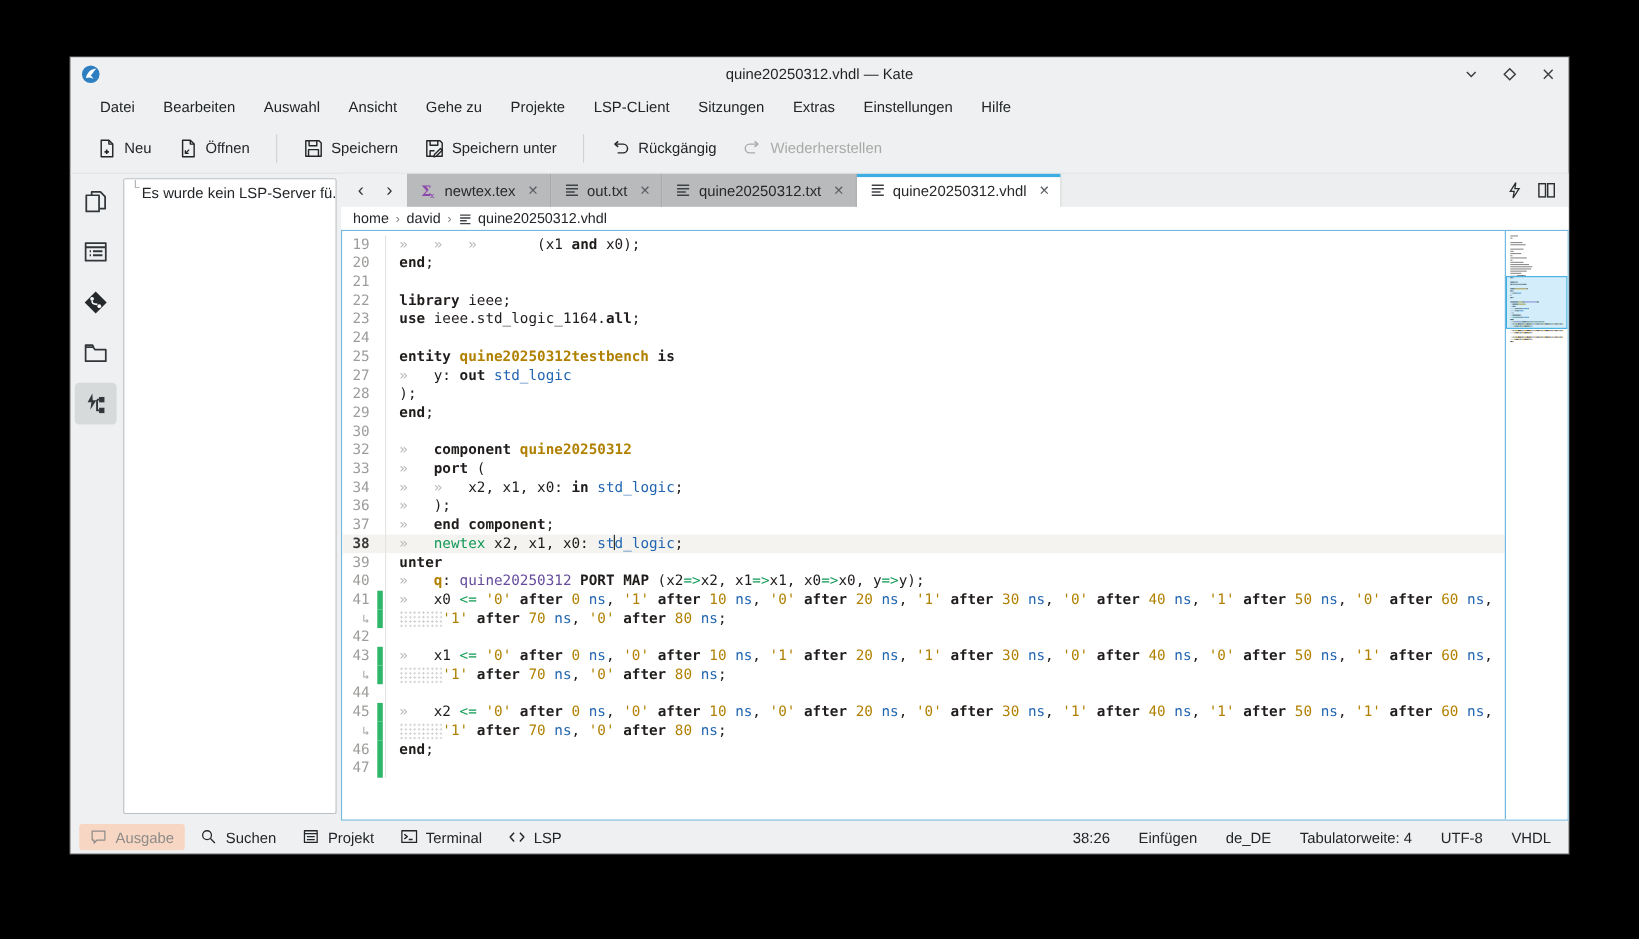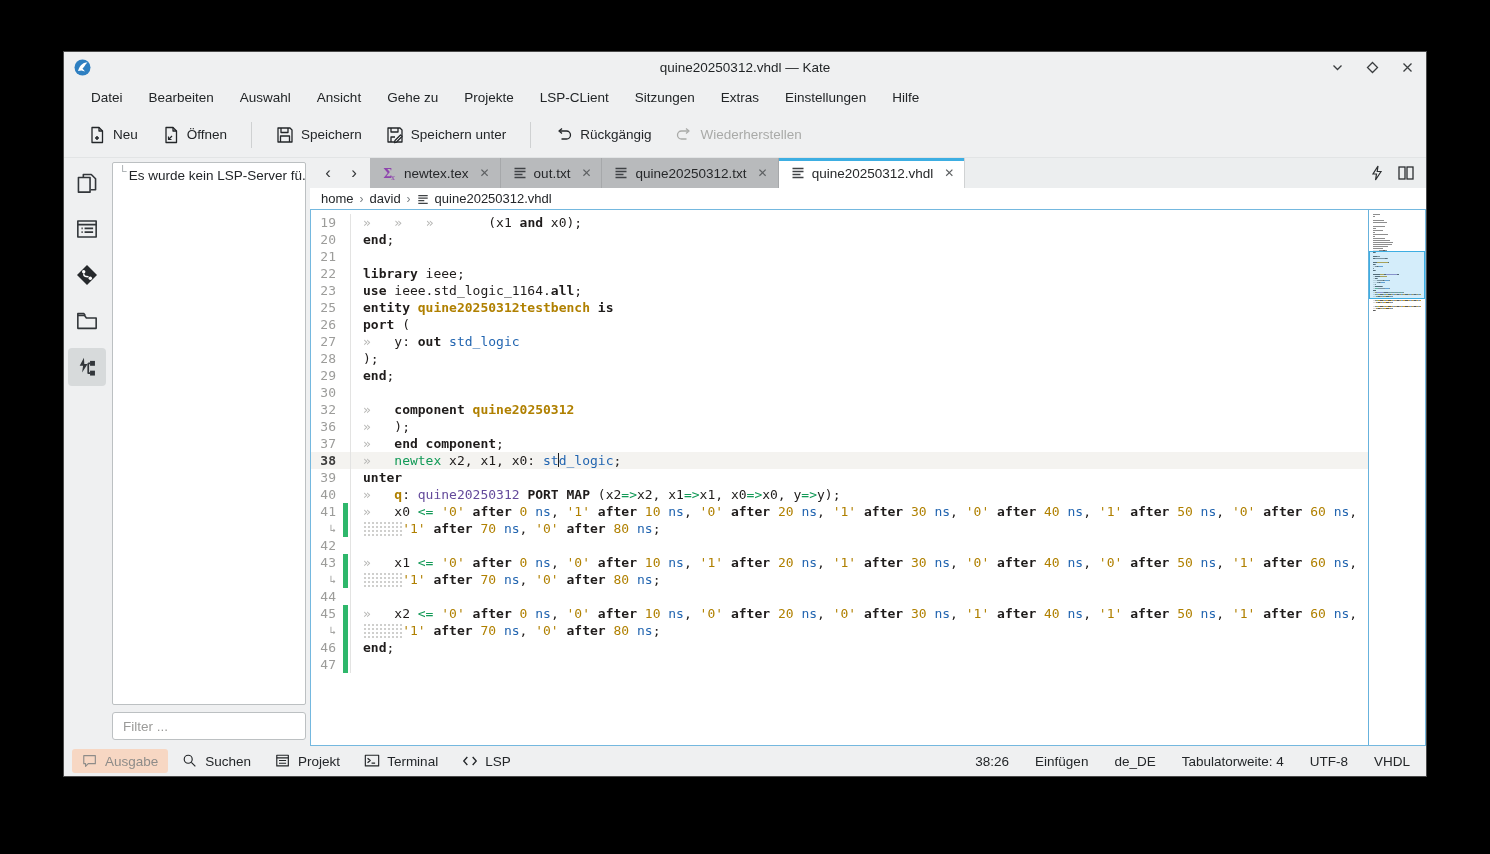--- a/index.html
+++ b/index.html
@@ -249,21 +249,20 @@
         </div>
       </div>
 
     <div class="sidepanel">
       <div class="treebox">
         <div class="treeitem">
           <span class="branch">└</span>
           <span>Es wurde kein LSP-Server fü...</span>
         </div>
       </div>
-      <div class="filterbox">Filter ...</div>
     </div>
 
     <div class="editor">
       <div class="tabrow">
         <div class="tabnav">
           <div class="nav">‹</div>
           <div class="nav">›</div>
         </div>
         <div id="tabs-container" style="display:flex;">
             <div class="tab">
@@ -350,30 +349,30 @@
               <div class="ln">22</div>
               <div class="mk"></div>
               <div class="ctext"><span class="sg-k">library</span><span class="sg-p"> ieee;</span></div>
             </div>
             <div class="crow">
               <div class="ln">23</div>
               <div class="mk"></div>
               <div class="ctext"><span class="sg-k">use</span><span class="sg-p"> ieee.std_logic_1164.</span><span class="sg-k">all</span><span class="sg-p">;</span></div>
             </div>
             <div class="crow">
+              <div class="ln">24</div>
+              <div class="mk"></div>
+              <div class="ctext"></div>
+            </div>
+            <div class="crow">
               <div class="ln">25</div>
               <div class="mk"></div>
               <div class="ctext"><span class="sg-k">entity </span><span class="sg-yb">quine20250312testbench</span><span class="sg-k"> is</span></div>
             </div>
             <div class="crow">
-              <div class="ln">26</div>
-              <div class="mk"></div>
-              <div class="ctext"><span class="sg-k">port</span><span class="sg-p"> (</span></div>
-            </div>
-            <div class="crow">
               <div class="ln">27</div>
               <div class="mk"></div>
               <div class="ctext"><span class="sg-tab">»   </span><span class="sg-p">y: </span><span class="sg-k">out</span><span class="sg-p"> </span><span class="sg-t">std_logic</span></div>
             </div>
             <div class="crow">
               <div class="ln">28</div>
               <div class="mk"></div>
               <div class="ctext"><span class="sg-p">);</span></div>
             </div>
             <div class="crow">
@@ -383,20 +382,30 @@
             </div>
             <div class="crow">
               <div class="ln">30</div>
               <div class="mk"></div>
               <div class="ctext"></div>
             </div>
             <div class="crow">
               <div class="ln">32</div>
               <div class="mk"></div>
               <div class="ctext"><span class="sg-tab">»   </span><span class="sg-k">component </span><span class="sg-yb">quine20250312</span></div>
+            </div>
+            <div class="crow">
+              <div class="ln">33</div>
+              <div class="mk"></div>
+              <div class="ctext"><span class="sg-tab">»   </span><span class="sg-k">port</span><span class="sg-p"> (</span></div>
+            </div>
+            <div class="crow">
+              <div class="ln">34</div>
+              <div class="mk"></div>
+              <div class="ctext"><span class="sg-tab">»   </span><span class="sg-tab">»   </span><span class="sg-p">x2, x1, x0: </span><span class="sg-k">in</span><span class="sg-p"> </span><span class="sg-t">std_logic</span><span class="sg-p">;</span></div>
             </div>
             <div class="crow">
               <div class="ln">36</div>
               <div class="mk"></div>
               <div class="ctext"><span class="sg-tab">»   </span><span class="sg-p">);</span></div>
             </div>
             <div class="crow">
               <div class="ln">37</div>
               <div class="mk"></div>
               <div class="ctext"><span class="sg-tab">»   </span><span class="sg-k">end component</span><span class="sg-p">;</span></div>

